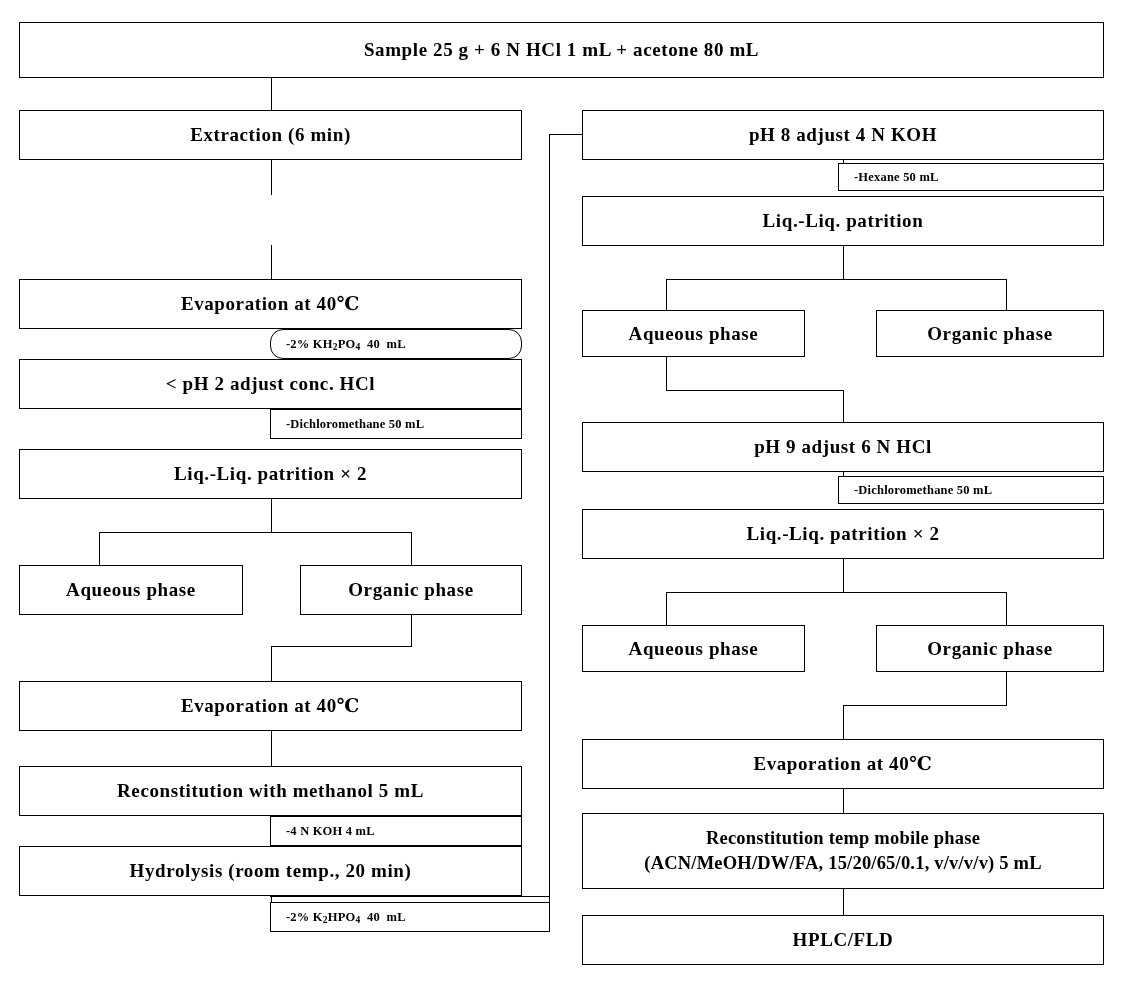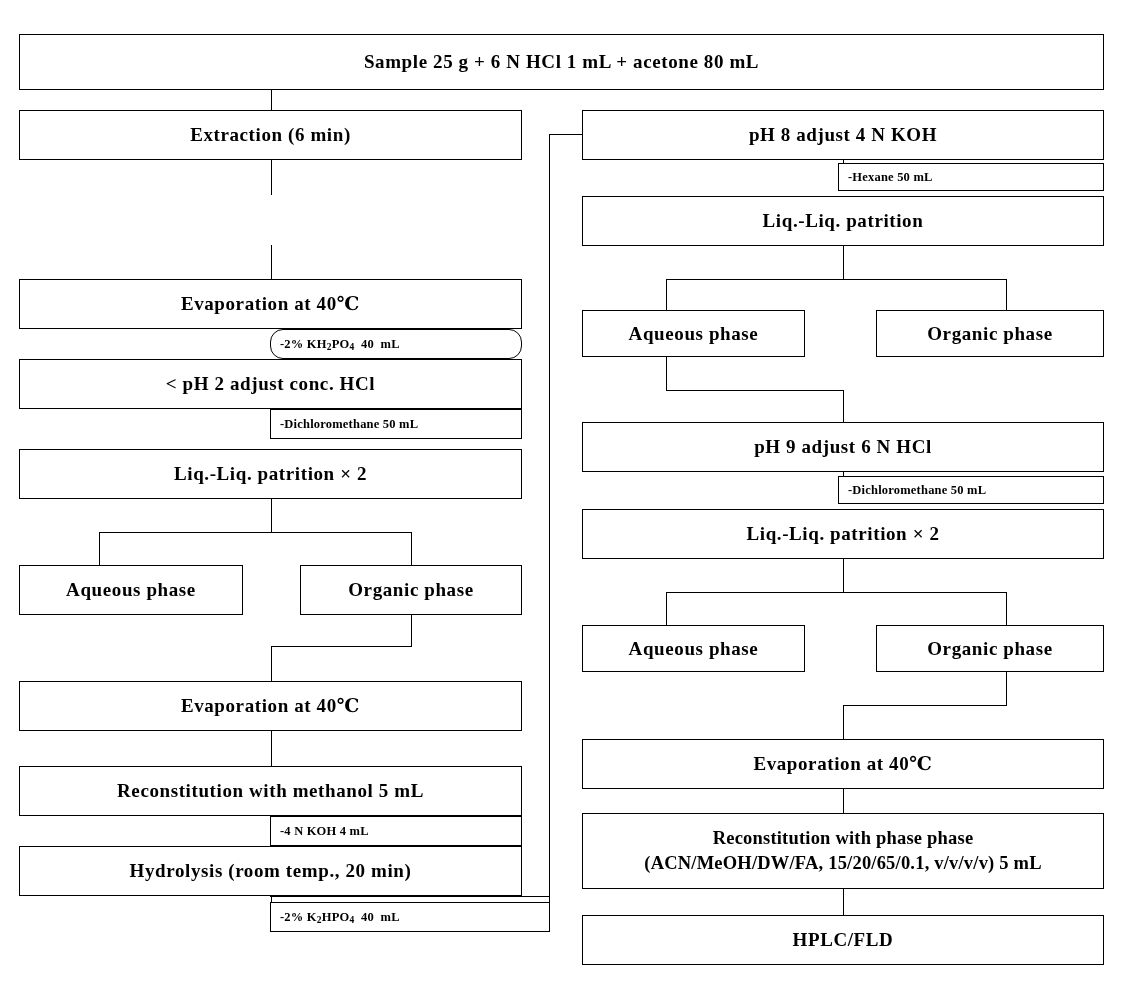--- a/index.html
+++ b/index.html
@@ -42,21 +42,21 @@
     border: 1.4px solid #000000;
     background: #ffffff;
     display: flex;
     align-items: center;
     justify-content: flex-start;
     text-align: left;
     font-weight: bold;
     font-size: 12.5px;
     letter-spacing: 0.2px;
     color: #000000;
-    padding-left: 9px;
+    padding-left: 15px;
     z-index: 3;
   }
   .reagent sub {
     font-size: 9.5px;
     vertical-align: baseline;
     position: relative;
     top: 2.5px;
   }
   .line-v {
     position: absolute;
@@ -69,21 +69,21 @@
     height: 0;
     border-top: 1.4px solid #000000;
     z-index: 1;
   }
 </style>
 </head>
 <body>
 
 <div id="canvas">
 
-  <div class="box" style="left:19px; top:22px; width:1085px; height:56px;margin-top:12px;">Sample  25 g + 6 N  HCl 1 mL + acetone 80 mL</div>
+  <div class="box" style="left:19px; top:22px; width:1085px; height:56px;">Sample  25 g + 6 N  HCl 1 mL + acetone 80 mL</div>
 
   <div class="line-v" style="left:271px; top:78px; height:32px;"></div>
 
   <div class="box" style="left:19px; top:110px; width:503px; height:50px;">Extraction  (6 min)</div>
 
   <div class="line-v" style="left:271px; top:160px; height:35px;"></div>
 
 
   <div class="line-v" style="left:271px; top:245px; height:34px;"></div>
 
@@ -178,21 +178,21 @@
 
   <div class="line-v" style="left:1006px; top:672px; height:33px;"></div>
   <div class="line-h" style="left:843px; top:705px; width:164px;"></div>
   <div class="line-v" style="left:843px; top:705px; height:34px;"></div>
 
   <div class="box" style="left:582px; top:739px; width:522px; height:50px;">Evaporation  at  40℃</div>
 
   <div class="line-v" style="left:843px; top:789px; height:24px;"></div>
 
   <div class="box two-line" style="left:582px; top:813px; width:522px; height:76px;">
-    <span>Reconstitution  with  phase  phase</span>
+    <span>Reconstitution  temp  mobile  phase</span>
     <span>(ACN/MeOH/DW/FA, 15/20/65/0.1, v/v/v/v)  5  mL</span>
   </div>
 
   <div class="line-v" style="left:843px; top:889px; height:26px;"></div>
 
   <div class="box" style="left:582px; top:915px; width:522px; height:50px;">HPLC/FLD</div>
 
 </div>
 
 </body></html>

